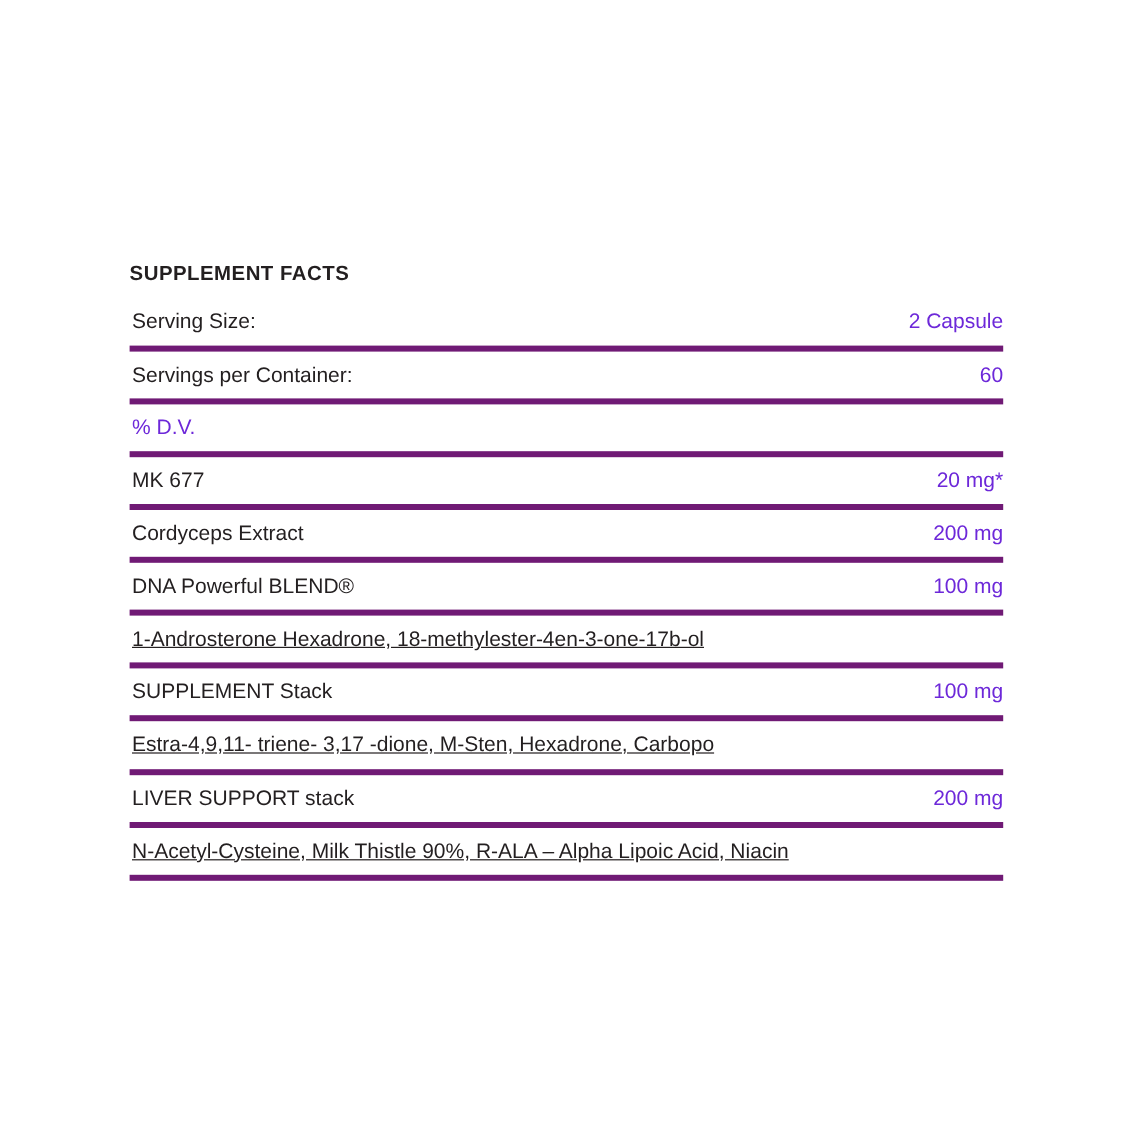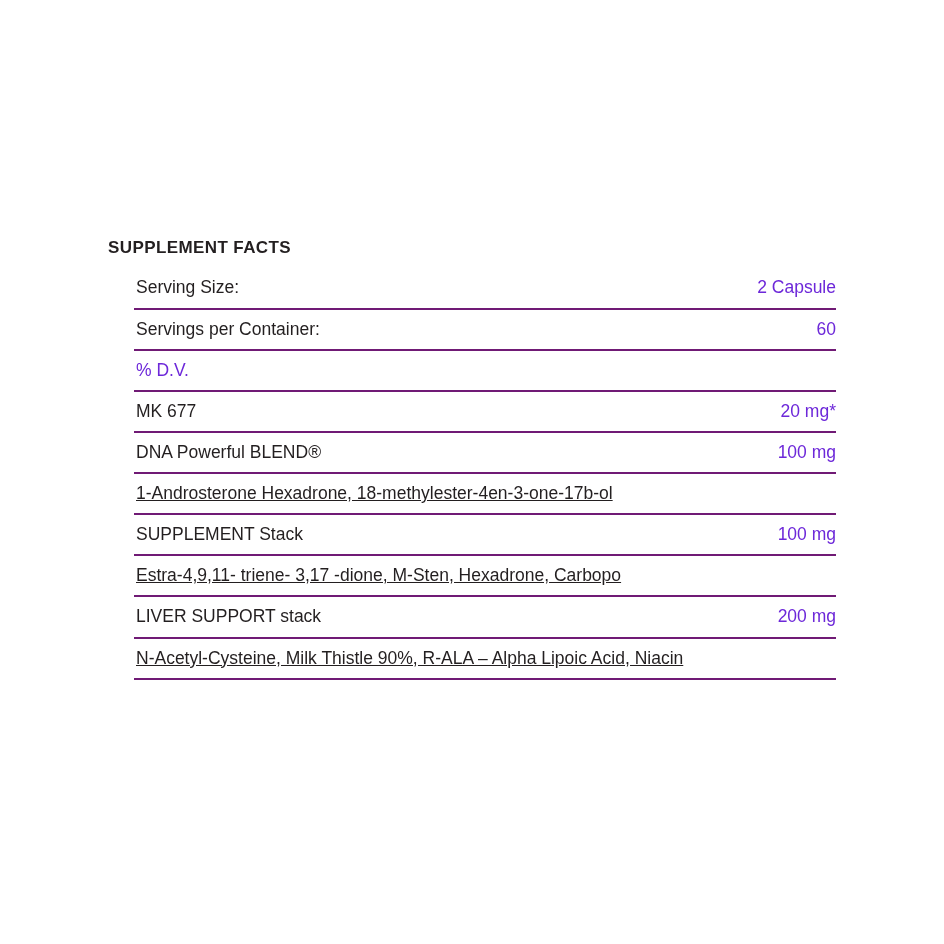--- a/index.html
+++ b/index.html
@@ -16,40 +16,39 @@
   }
   .page {
     position: relative;
     width: 944px;
     height: 944px;
     box-sizing: border-box;
   }
   .panel {
     position: absolute;
     left: 108px;
-    top: 238px;
+    top: 218px;
     width: 728px;
   }
   .facts-title {
     font-size: 17px;
     font-weight: bold;
     letter-spacing: 0.4px;
     color: #231f20;
     margin: 0 0 10px 0;
     line-height: 1.2;
   }
   .row {
     display: flex;
     align-items: baseline;
     justify-content: space-between;
-    border-bottom: 2px solid #701a75;
+    border-bottom: 5px solid #701a75;
     padding: 6px 0 6px 2px;
     min-height: 25px;
     box-sizing: border-box;
-    margin-left: 26px;
   }
   .row .label {
     font-size: 17.5px;
     line-height: 1.55;
     color: #231f20;
     text-align: left;
     padding-right: 12px;
     flex: 1 1 auto;
   }
   .row .value {
@@ -85,20 +84,24 @@
     <div class="row">
       <span class="value">% D.V.</span>
     </div>
 
     <div class="row">
       <span class="label">MK 677</span>
       <span class="value">20 mg*</span>
     </div>
 
 
+    <div class="row">
+      <span class="label">Cordyceps Extract</span>
+      <span class="value">200 mg</span>
+    </div>
 
     <div class="row">
       <span class="label">DNA Powerful BLEND®</span>
       <span class="value">100 mg</span>
     </div>
 
     <div class="row wrap no-value">
       <span class="label">1-Androsterone Hexadrone, 18-methylester-4en-3-one-17b-ol</span>
 
     </div>

